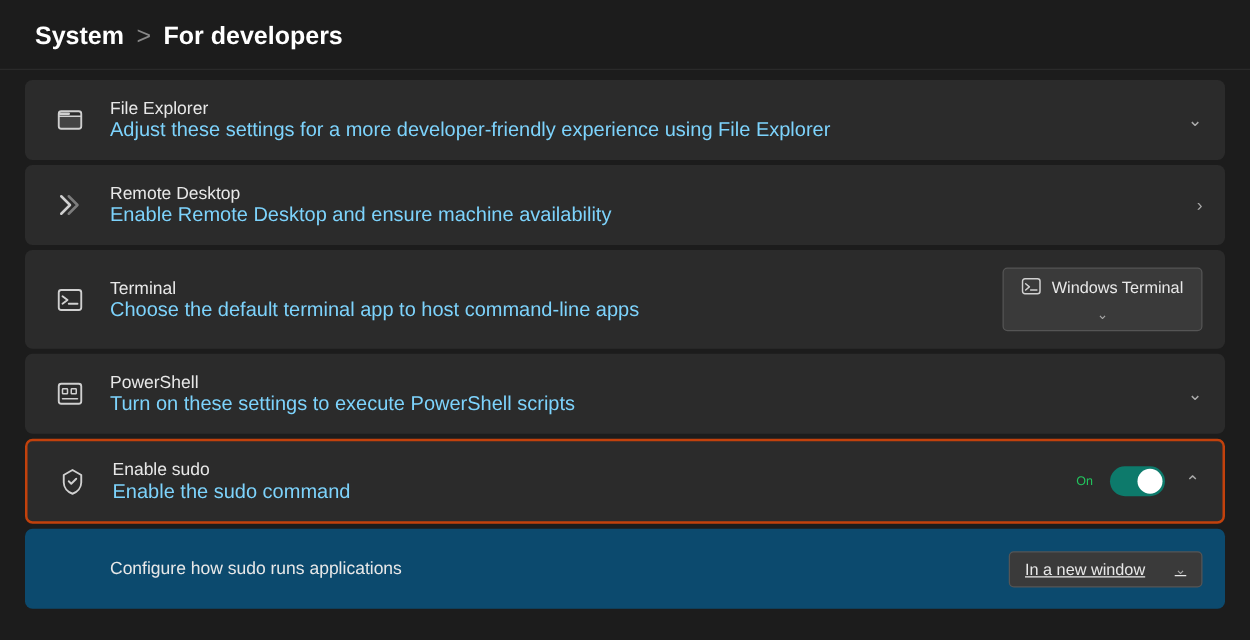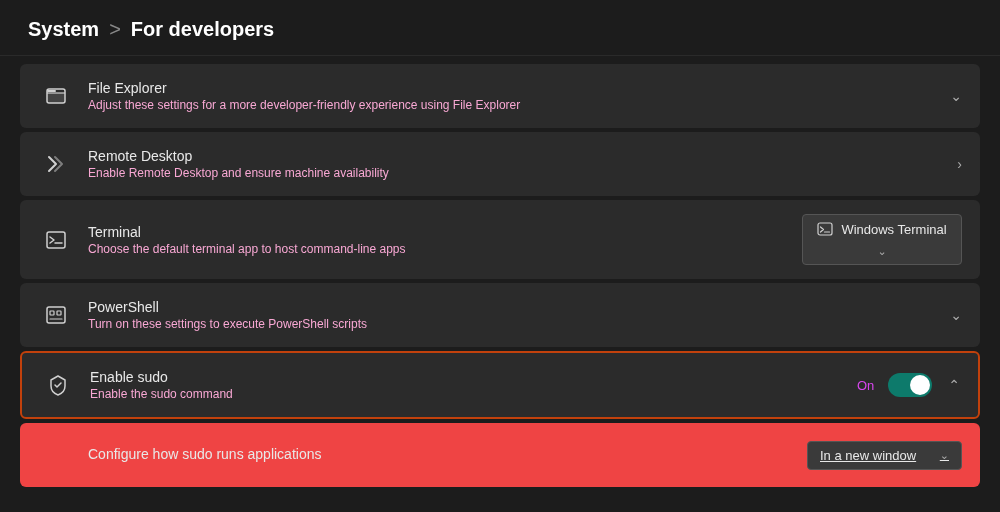--- a/index.html
+++ b/index.html
@@ -47,21 +47,21 @@
       min-height: 64px;
       cursor: pointer;
     }
 
     .setting-row.highlighted {
       border: 2px solid #c2410c;
       background: #2b2b2b;
     }
 
     .setting-row.sub-row {
-      background: #ef4444;
+      background: #0c4a6e;
       margin-top: 0;
       border-radius: 6px;
       margin-bottom: 4px;
     }
 
     .setting-icon {
       width: 36px;
       height: 36px;
       display: flex;
       align-items: center;
@@ -77,22 +77,22 @@
     }
 
     .setting-title {
       font-size: 14px;
       font-weight: 500;
       color: #e8e8e8;
       margin-bottom: 2px;
     }
 
     .setting-desc {
-      font-size: 12px;
-      color: #f9a8d4;
+      font-size: 16px;
+      color: #7dd3fc;
     }
 
     .setting-control {
       display: flex;
       align-items: center;
       gap: 8px;
       flex-shrink: 0;
     }
 
     .chevron-icon {
@@ -118,22 +118,22 @@
     }
 
     .dropdown-btn-inner {
       display: flex;
       align-items: center;
       gap: 8px;
     }
 
     
     .toggle-label {
-      font-size: 13px;
-      color: #d946ef;
+      font-size: 10px;
+      color: #22c55e;
       margin-right: 6px;
     }
 
     .toggle-switch {
       width: 44px;
       height: 24px;
       background: #0d7a6b;
       border-radius: 12px;
       position: relative;
       cursor: pointer;

